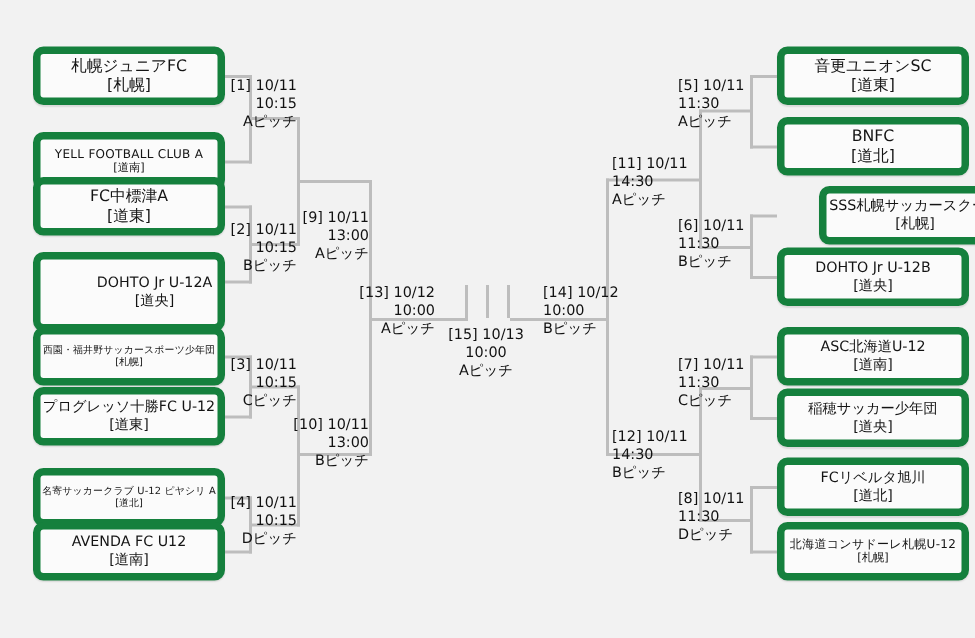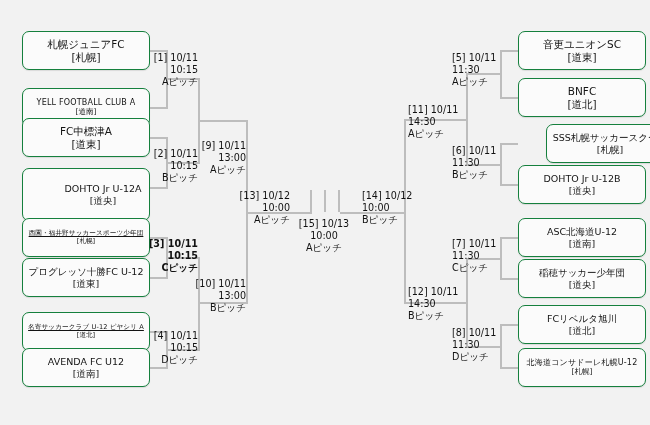--- a/index.html
+++ b/index.html
@@ -18,21 +18,21 @@
     position: absolute;
     left: 0;
     top: 0;
     width: 650px;
     height: 425px;
   }
   .team {
     position: absolute;
     box-sizing: border-box;
     background: #fbfbfb;
-    border: 1px solid #15803d;
+    border: 5px solid #15803d;
     border-radius: 7px;
     box-shadow: 0 1px 1px rgba(0,0,0,0.10);
     display: flex;
     flex-direction: column;
     align-items: center;
     justify-content: center;
     text-align: center;
     color: #141414;
     padding: 1px 2px;
     line-height: 1.18;
@@ -45,21 +45,21 @@
     display: block;
     white-space: nowrap;
   }
   
   .fs-lg .tname { font-size: 10.5px; }
   .fs-lg .treg  { font-size: 10.5px; }
   .fs-md .tname { font-size: 9.5px; }
   .fs-md .treg  { font-size: 9.5px; }
   .fs-sm .tname { font-size: 8px; letter-spacing: .2px; }
   .fs-sm .treg  { font-size: 7.5px; }
-  .fs-xs .tname { font-size: 6.6px; letter-spacing: .1px; text-decoration: underline; }
+  .fs-xs .tname { font-size: 6.6px; letter-spacing: .1px; }
   .fs-xs .treg  { font-size: 6.6px; }
 
   .match {
     position: absolute;
     color: #111;
     font-size: 9.6px;
     line-height: 12px;
     white-space: nowrap;
   }
   .match .l1 { display: block; }
@@ -212,21 +212,21 @@
   <div class="match ralign" style="left:136px; top:52px;  width:62px;">
     <span class="l1"><span>[1]</span> <span>10/11</span></span>
     <span class="l2">10:15</span>
     <span class="l3">Aピッチ</span>
   </div>
   <div class="match ralign" style="left:136px; top:148px; width:62px;">
     <span class="l1"><span>[2]</span> <span>10/11</span></span>
     <span class="l2">10:15</span>
     <span class="l3">Bピッチ</span>
   </div>
-  <div class="match ralign" style="left:136px; top:238px; width:62px;font-weight:bold;">
+  <div class="match ralign" style="left:136px; top:238px; width:62px;">
     <span class="l1"><span>[3]</span> <span>10/11</span></span>
     <span class="l2">10:15</span>
     <span class="l3">Cピッチ</span>
   </div>
   <div class="match ralign" style="left:136px; top:330px; width:62px;">
     <span class="l1"><span>[4]</span> <span>10/11</span></span>
     <span class="l2">10:15</span>
     <span class="l3">Dピッチ</span>
   </div>
   <div class="match ralign" style="left:180px; top:96px;  width:66px;margin-top:44px;">

